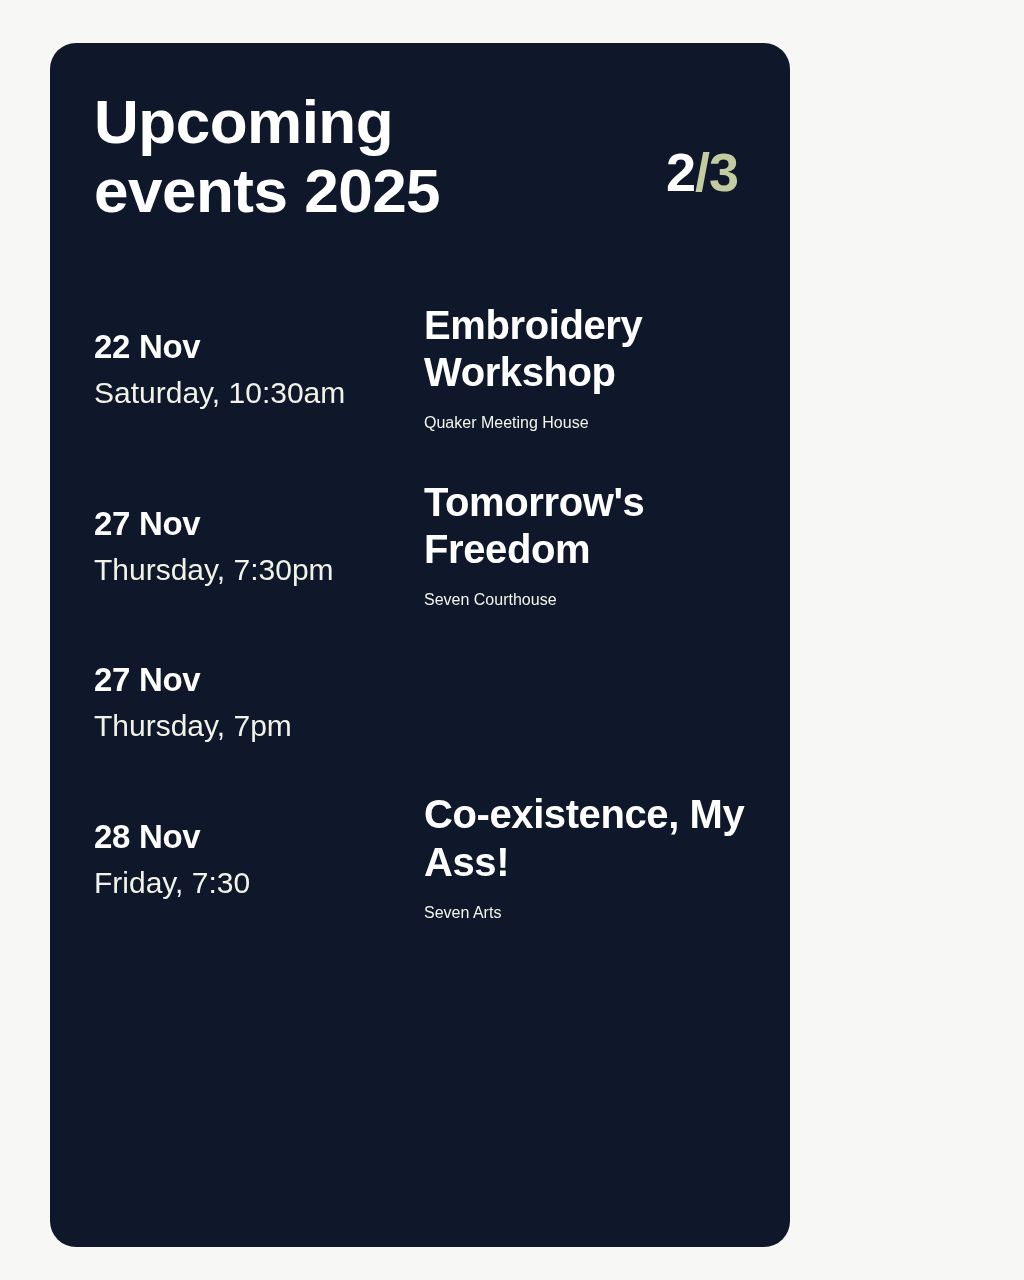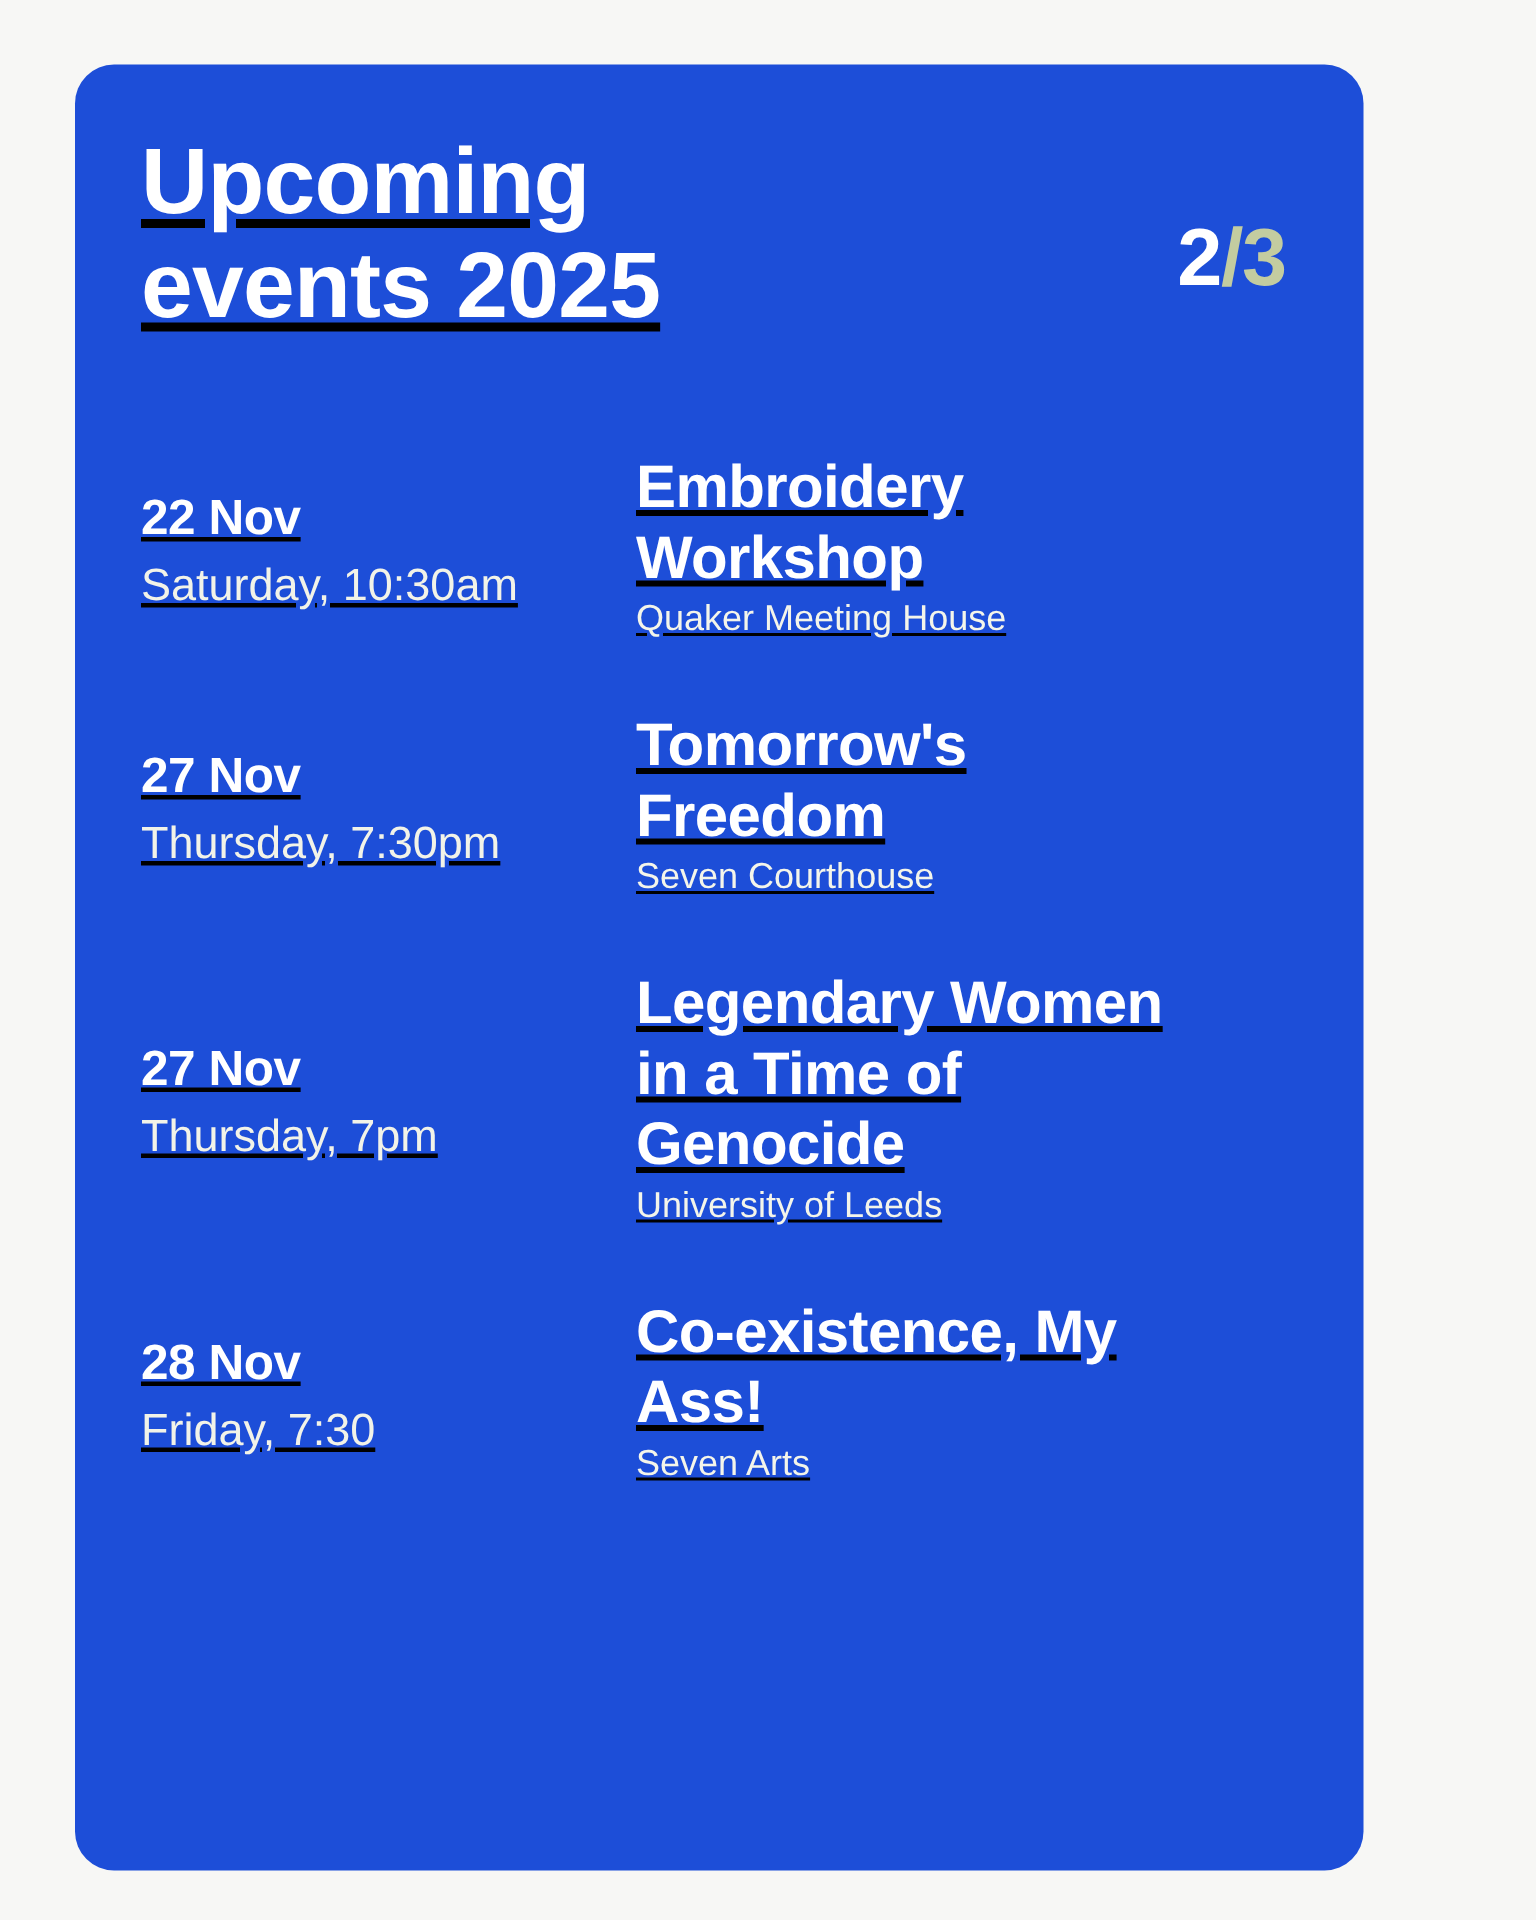--- a/index.html
+++ b/index.html
@@ -10,27 +10,26 @@
     width: 1024px;
     height: 1280px;
     background: #f7f7f5;
     font-family: "Liberation Sans", sans-serif;
     overflow: hidden;
   }
   .poster {
     position: absolute;
     left: 50px;
     top: 43px;
-    width: 859px;
+    width: 740px;
     height: 1204px;
-    background: #1d4ed8;
+    background: #0f172a;
     border-radius: 26px;
     box-sizing: border-box;
     padding: 0;
-    text-decoration: underline;
   }
   .header {
     position: relative;
     padding: 44px 44px 0 44px;
   }
   .title {
     font-size: 62px;
     line-height: 1.12;
     font-weight: bold;
     color: #ffffff;
@@ -87,24 +86,24 @@
   }
   .event-title {
     font-size: 40px;
     font-weight: bold;
     color: #ffffff;
     line-height: 1.18;
     letter-spacing: -0.4px;
     white-space: pre-line;
   }
   .venue {
-    font-size: 24px;
+    font-size: 16px;
     color: #f4f5ea;
     line-height: 1.4;
-    margin-top: 0;
+    margin-top: 16px;
   }
 </style>
 </head>
 <body>
 
 <div class="poster">
 
   <div class="header">
     <h1 class="title">Upcoming
 events 2025</h1>
@@ -138,26 +137,20 @@
 Freedom</div>
         <div class="venue">Seven Courthouse</div>
       </div>
     </div>
 
     <div class="event">
       <div class="when">
         <div class="date">27 Nov</div>
         <div class="daytime">Thursday, 7pm</div>
       </div>
-      <div class="what">
-        <div class="event-title">Legendary Women
-in a Time of
-Genocide</div>
-        <div class="venue">University of Leeds</div>
-      </div>
     </div>
 
     <div class="event">
       <div class="when">
         <div class="date">28 Nov</div>
         <div class="daytime">Friday, 7:30</div>
       </div>
       <div class="what">
         <div class="event-title">Co-existence, My
 Ass!</div>

